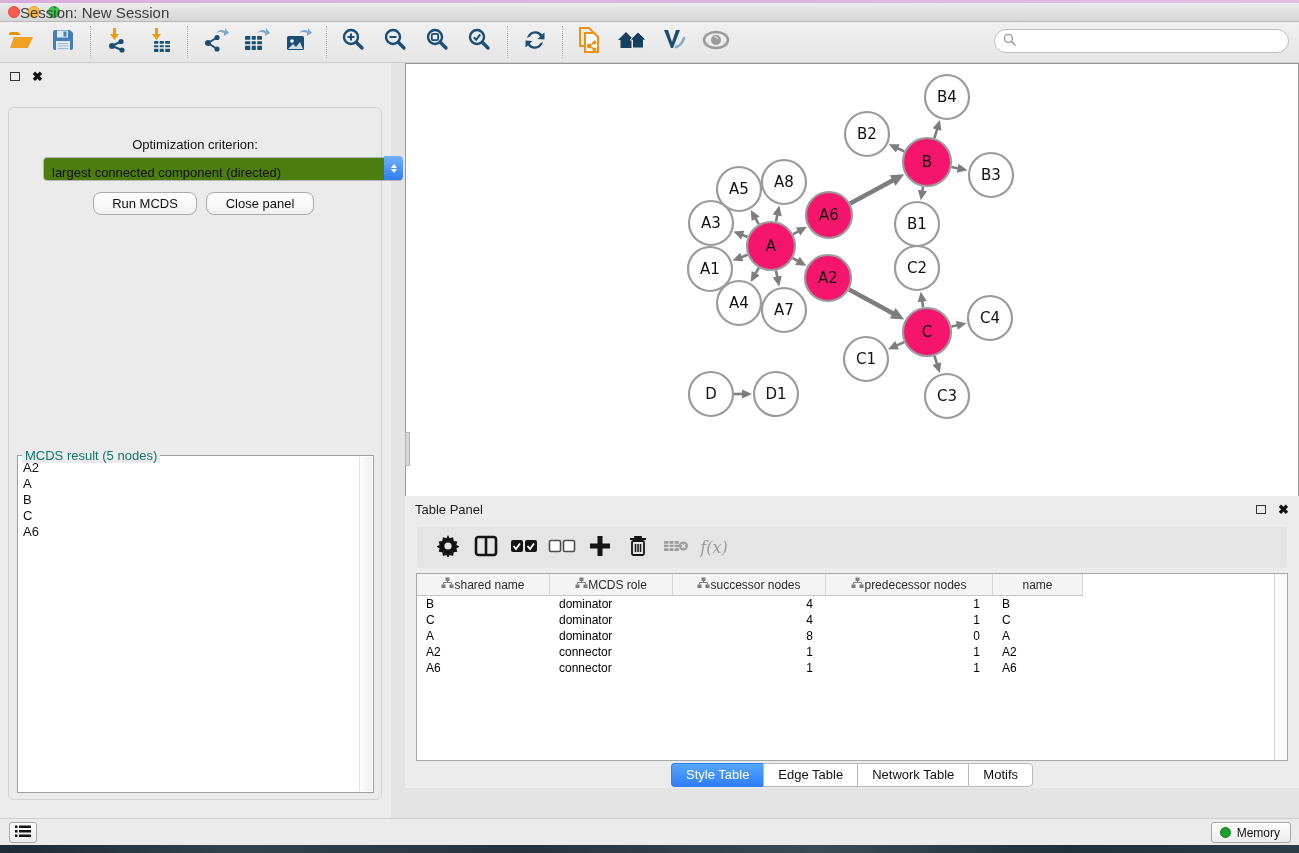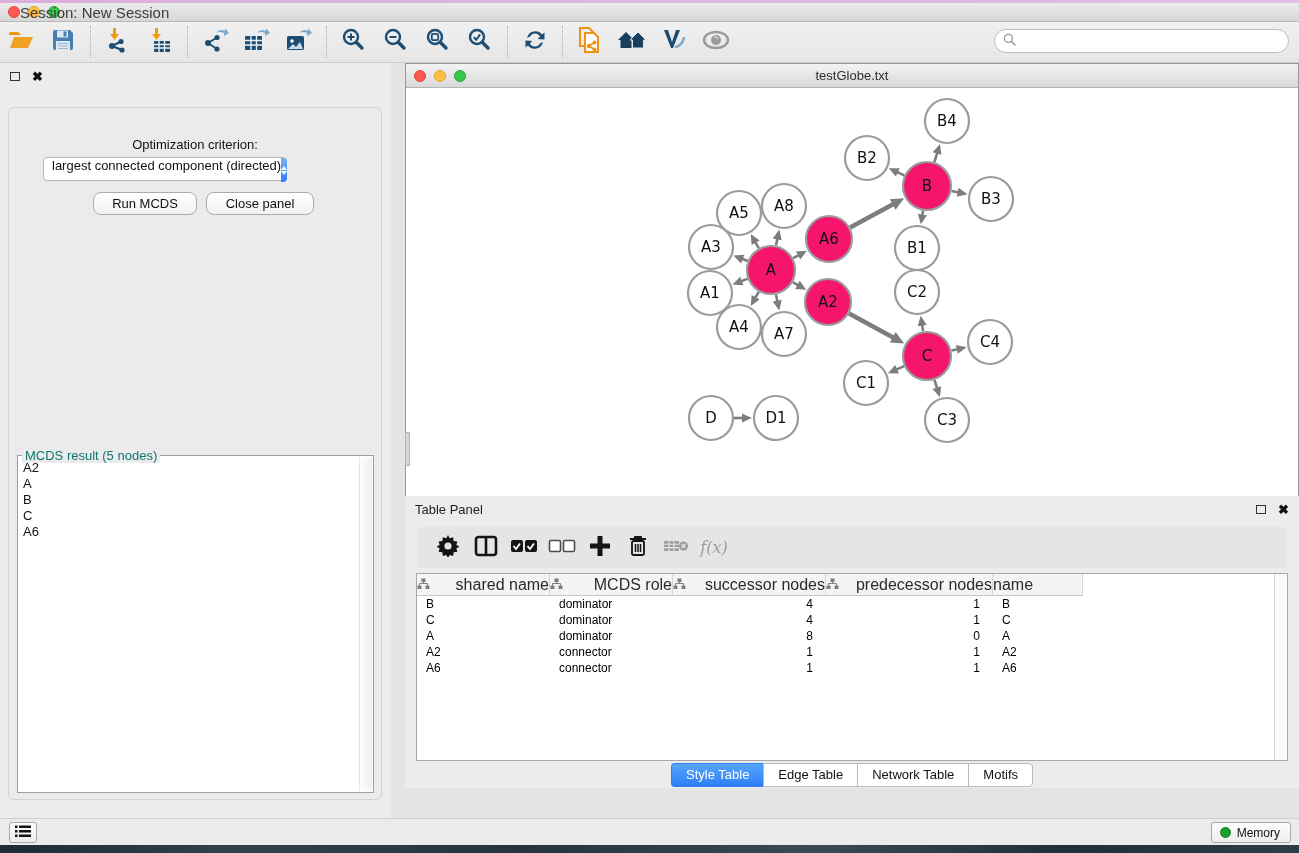--- a/index.html
+++ b/index.html
@@ -43,23 +43,23 @@
   #cp-tabs { position:absolute; left:0; top:32px; width:100%; display:flex; justify-content:center; z-index:3;}
   .tab { font-size:13px; color:#111; background:#fff; border:1px solid #b9b9b9;
     padding:3px 14px 4px; border-right:none; }
   .tab:first-child { border-radius:4px 0 0 4px; }
   .tab:last-child { border-right:1px solid #b9b9b9; border-radius:0 4px 4px 0; }
   .tab.active { background:linear-gradient(#56a6fb,#2e7ef7); color:#fff; border-color:#2e7ef7; }
   #cp-body { position:absolute; left:8px; top:44px; width:374px; height:693px;
     background:#ebebeb; border:1px solid #d2d2d2; border-radius:6px; }
   #opt-label { position:absolute; left:0; top:29px; width:100%; text-align:center;
     font-size:13px; color:#111; }
-  #criterion { position:absolute; left:34px; top:49px; width:244px; height:24px;
-    background:#ffffff; border:1px solid #b5b5b5; border-radius:4px;
-    display:flex; align-items:flex-start; }
+  #criterion { position:absolute; left:34px; top:49px; width:360px; height:24px;
+    background:#4d7c0f; border:1px solid #b5b5b5; border-radius:4px;
+    display:flex; align-items:flex-end; }
   #criterion .cval { flex:1; font-size:13px; color:#111; padding-left:8px; white-space:nowrap; }
   #criterion .stepper { width:19px; height:24px; margin-right:-1px;
     background:linear-gradient(#71b1f9,#2f7cf6); border-radius:0 4px 4px 0;
     display:flex; flex-direction:column; align-items:center; justify-content:center; gap:1px;}
   .chev-up { width:0;height:0;border-left:3.5px solid transparent;border-right:3.5px solid transparent;border-bottom:4.5px solid #fff;}
   .chev-dn { width:0;height:0;border-left:3.5px solid transparent;border-right:3.5px solid transparent;border-top:4.5px solid #fff;}
   .cp-btn { position:absolute; top:84px; height:23px; background:linear-gradient(#ffffff,#f1f1f1);
     border:1px solid #ababab; border-radius:8px; font-size:13px; color:#111;
     display:flex; align-items:center; justify-content:center; }
   #run-btn { left:84px; width:104px; }
@@ -91,22 +91,22 @@
   
   #table-panel { left:405px; top:496px; width:894px; height:292px; background:#ececec; }
   #tp-toolbar { position:absolute; left:12px; top:31px; width:870px; height:41px;
     background:#e5e5e5; border-radius:3px; display:flex; align-items:center; padding-left:12px; }
   .tpbtn { width:38px; height:34px; display:flex; align-items:center; justify-content:center; }
   .fx { font-family:"DejaVu Serif", serif; font-style:italic; font-size:16px; color:#9c9c9c; }
   #node-table { position:absolute; left:11px; top:77px; width:872px; height:188px;
     background:#fff; border:1px solid #a8a8a8; overflow:hidden; }
   .tgrid { display:grid; grid-template-columns:133px 123px 153px 167px 90px 1fr; }
   .th { background:#f4f4f4; border-right:1px solid #d6d6d6; border-bottom:1px solid #c6c6c6;
-    height:22px; display:flex; align-items:center; justify-content:space-between; gap:0;
-    font-size:16px; color:#2b2b2b; }
+    height:22px; display:flex; align-items:center; justify-content:center; gap:0;
+    font-size:12px; color:#2b2b2b; }
   .th.noicon { }
   .th.filler { background:#fff; border-right:none; border-bottom:none; }
   .tr { height:16px; }
   .td { font-size:12px; color:#000; line-height:16px; white-space:nowrap; overflow:hidden; }
   .td.l { padding-left:9px; text-align:left; }
   .td.r { padding-right:13px; text-align:right; }
   #tbl-scroll { position:absolute; top:0; right:0; bottom:0; width:13px;
     background:#fafafa; border-left:1px solid #d9d9d9; }
   #bottom-tabs { position:absolute; left:0; bottom:1px; width:100%; display:flex; justify-content:center; }
 
@@ -298,28 +298,20 @@
           <div class="mcds-item">B</div>
           <div class="mcds-item">C</div>
           <div class="mcds-item">A6</div>
         </div>
       <div id="mcds-scroll"></div>
     </div>
   </div>
 </div>
 
 <div class="abs" id="net-window">
-  <div id="net-titlebar">
-    <span class="wtitle">testGlobe.txt</span>
-    <div class="lights">
-      <span class="light red"></span>
-      <span class="light yellow"></span>
-      <span class="light green"></span>
-    </div>
-  </div>
   <svg id="graph-svg" width="892" height="426" viewBox="0 0 892 426">
       <g>
         <line x1="352.761631082309" y1="160.20040536536297" x2="349.15464697135207" y2="153.77546491772088" stroke="#7d7d7d" stroke-width="2.6"></line>
         <polygon points="344.74883416098334,145.92761084925155 353.6553071408329,152.39558882225123 345.6330563152865,156.8993085839615" fill="#7d7d7d"></polygon>
       </g>
       <g>
         <line x1="369.9764981072526" y1="157.50031701044867" x2="371.43102249842656" y2="150.33958154620777" stroke="#7d7d7d" stroke-width="2.6"></line>
         <polygon points="373.2225618170375,141.51969566996928 375.7399042442139,152.2352445175243 366.724020904059,150.40389321405533" fill="#7d7d7d"></polygon>
       </g>
       <g>

